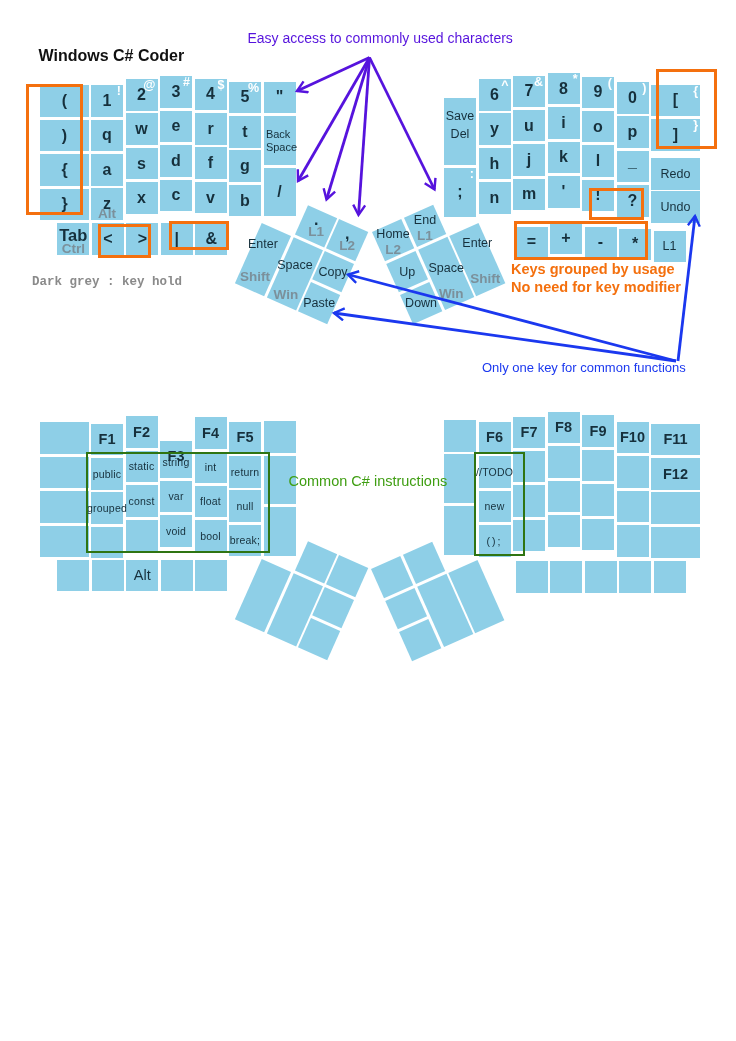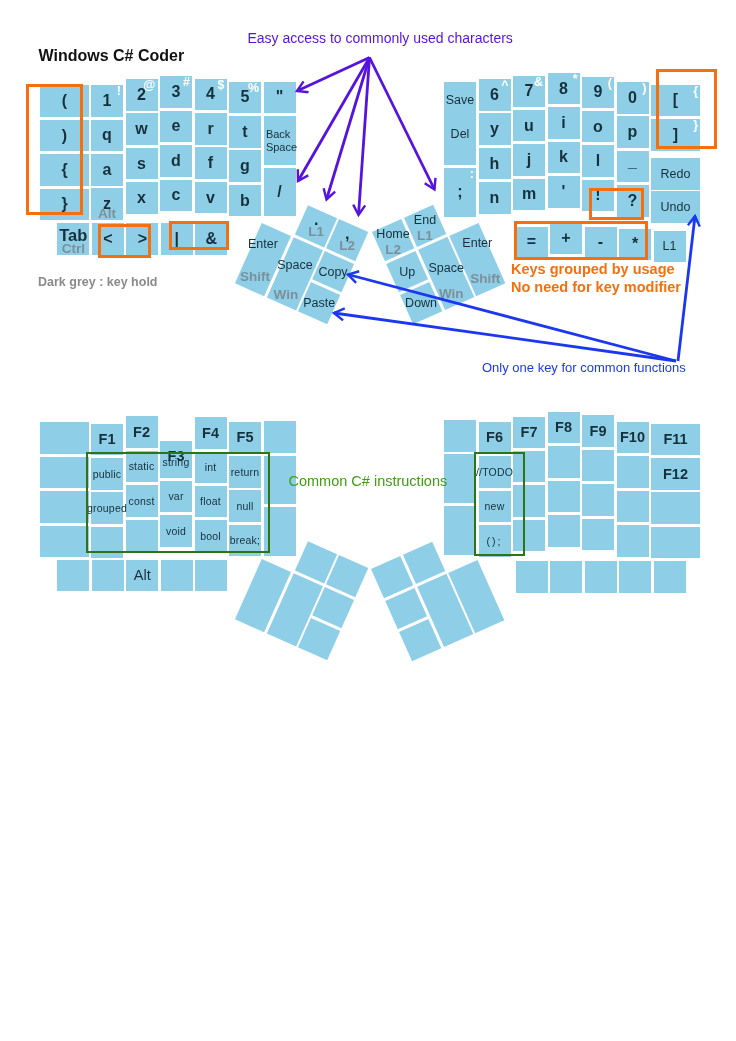--- a/index.html
+++ b/index.html
@@ -53,21 +53,21 @@
   .mk-v{stroke:var(--violet);stroke-width:2.4;fill:none;}
   .mk-b{stroke:var(--blue);stroke-width:2.4;fill:none;}
 </style>
 </head>
 <body>
 
 <div id="stage">
 
   <div class="ann kbd-title" style="left:38.5px;top:47px;">Windows C# Coder</div>
   <div class="ann violet-t" style="left:247.5px;top:29.5px;">Easy access to commonly used characters</div>
-  <div class="ann grey-t" style="left:38px;top:274.5px;">Dark grey : key hold</div>
+  <div class="ann grey-t" style="left:32px;top:274.5px;font-family:Liberation Mono, monospace;">Dark grey : key hold</div>
   <div class="ann orange-t" style="left:511px;top:260.5px;">Keys grouped by usage</div>
   <div class="ann orange-t" style="left:511px;top:278.5px;">No need for key modifier</div>
   <div class="ann blue-t" style="left:482px;top:360.5px;">Only one key for common functions</div>
   <div class="ann green-t" style="left:288.5px;top:472.5px;">Common C# instructions</div>
 
   <div id="kb0">
       <div class="k" style="left: 40px; top: 85.4px; width: 49px; height: 31.5px;">
         <div class="cwrap">
           <span class="t-sym">(</span>
         </div>
@@ -272,21 +272,21 @@
           <div class="cwrap" style="transform: rotate(-24deg);">
             <span class="t-txt">Copy</span>
           </div>
         </div>
         <div class="k" style="left: 69px; top: 69px; width: 32px; height: 31.5px;">
           <div class="cwrap" style="transform: rotate(-24deg);">
             <span class="t-txt">Paste</span>
           </div>
         </div>
       </div>
-      <div class="k" style="left: 444px; top: 82px; width: 32px; height: 36px;">
+      <div class="k" style="left: 444px; top: 98px; width: 32px; height: 36px;">
         <div class="cwrap">
           <span class="t-txt">Save</span>
         </div>
       </div>
       <div class="k tallk" style="left: 444px; top: 116.4px; width: 32px; height: 48.6px;">
         <div class="cwrap">
           <span class="t-txt">Del</span>
         </div>
       </div>
       <div class="k" style="left: 444px; top: 168px; width: 32px; height: 48.6px;">

